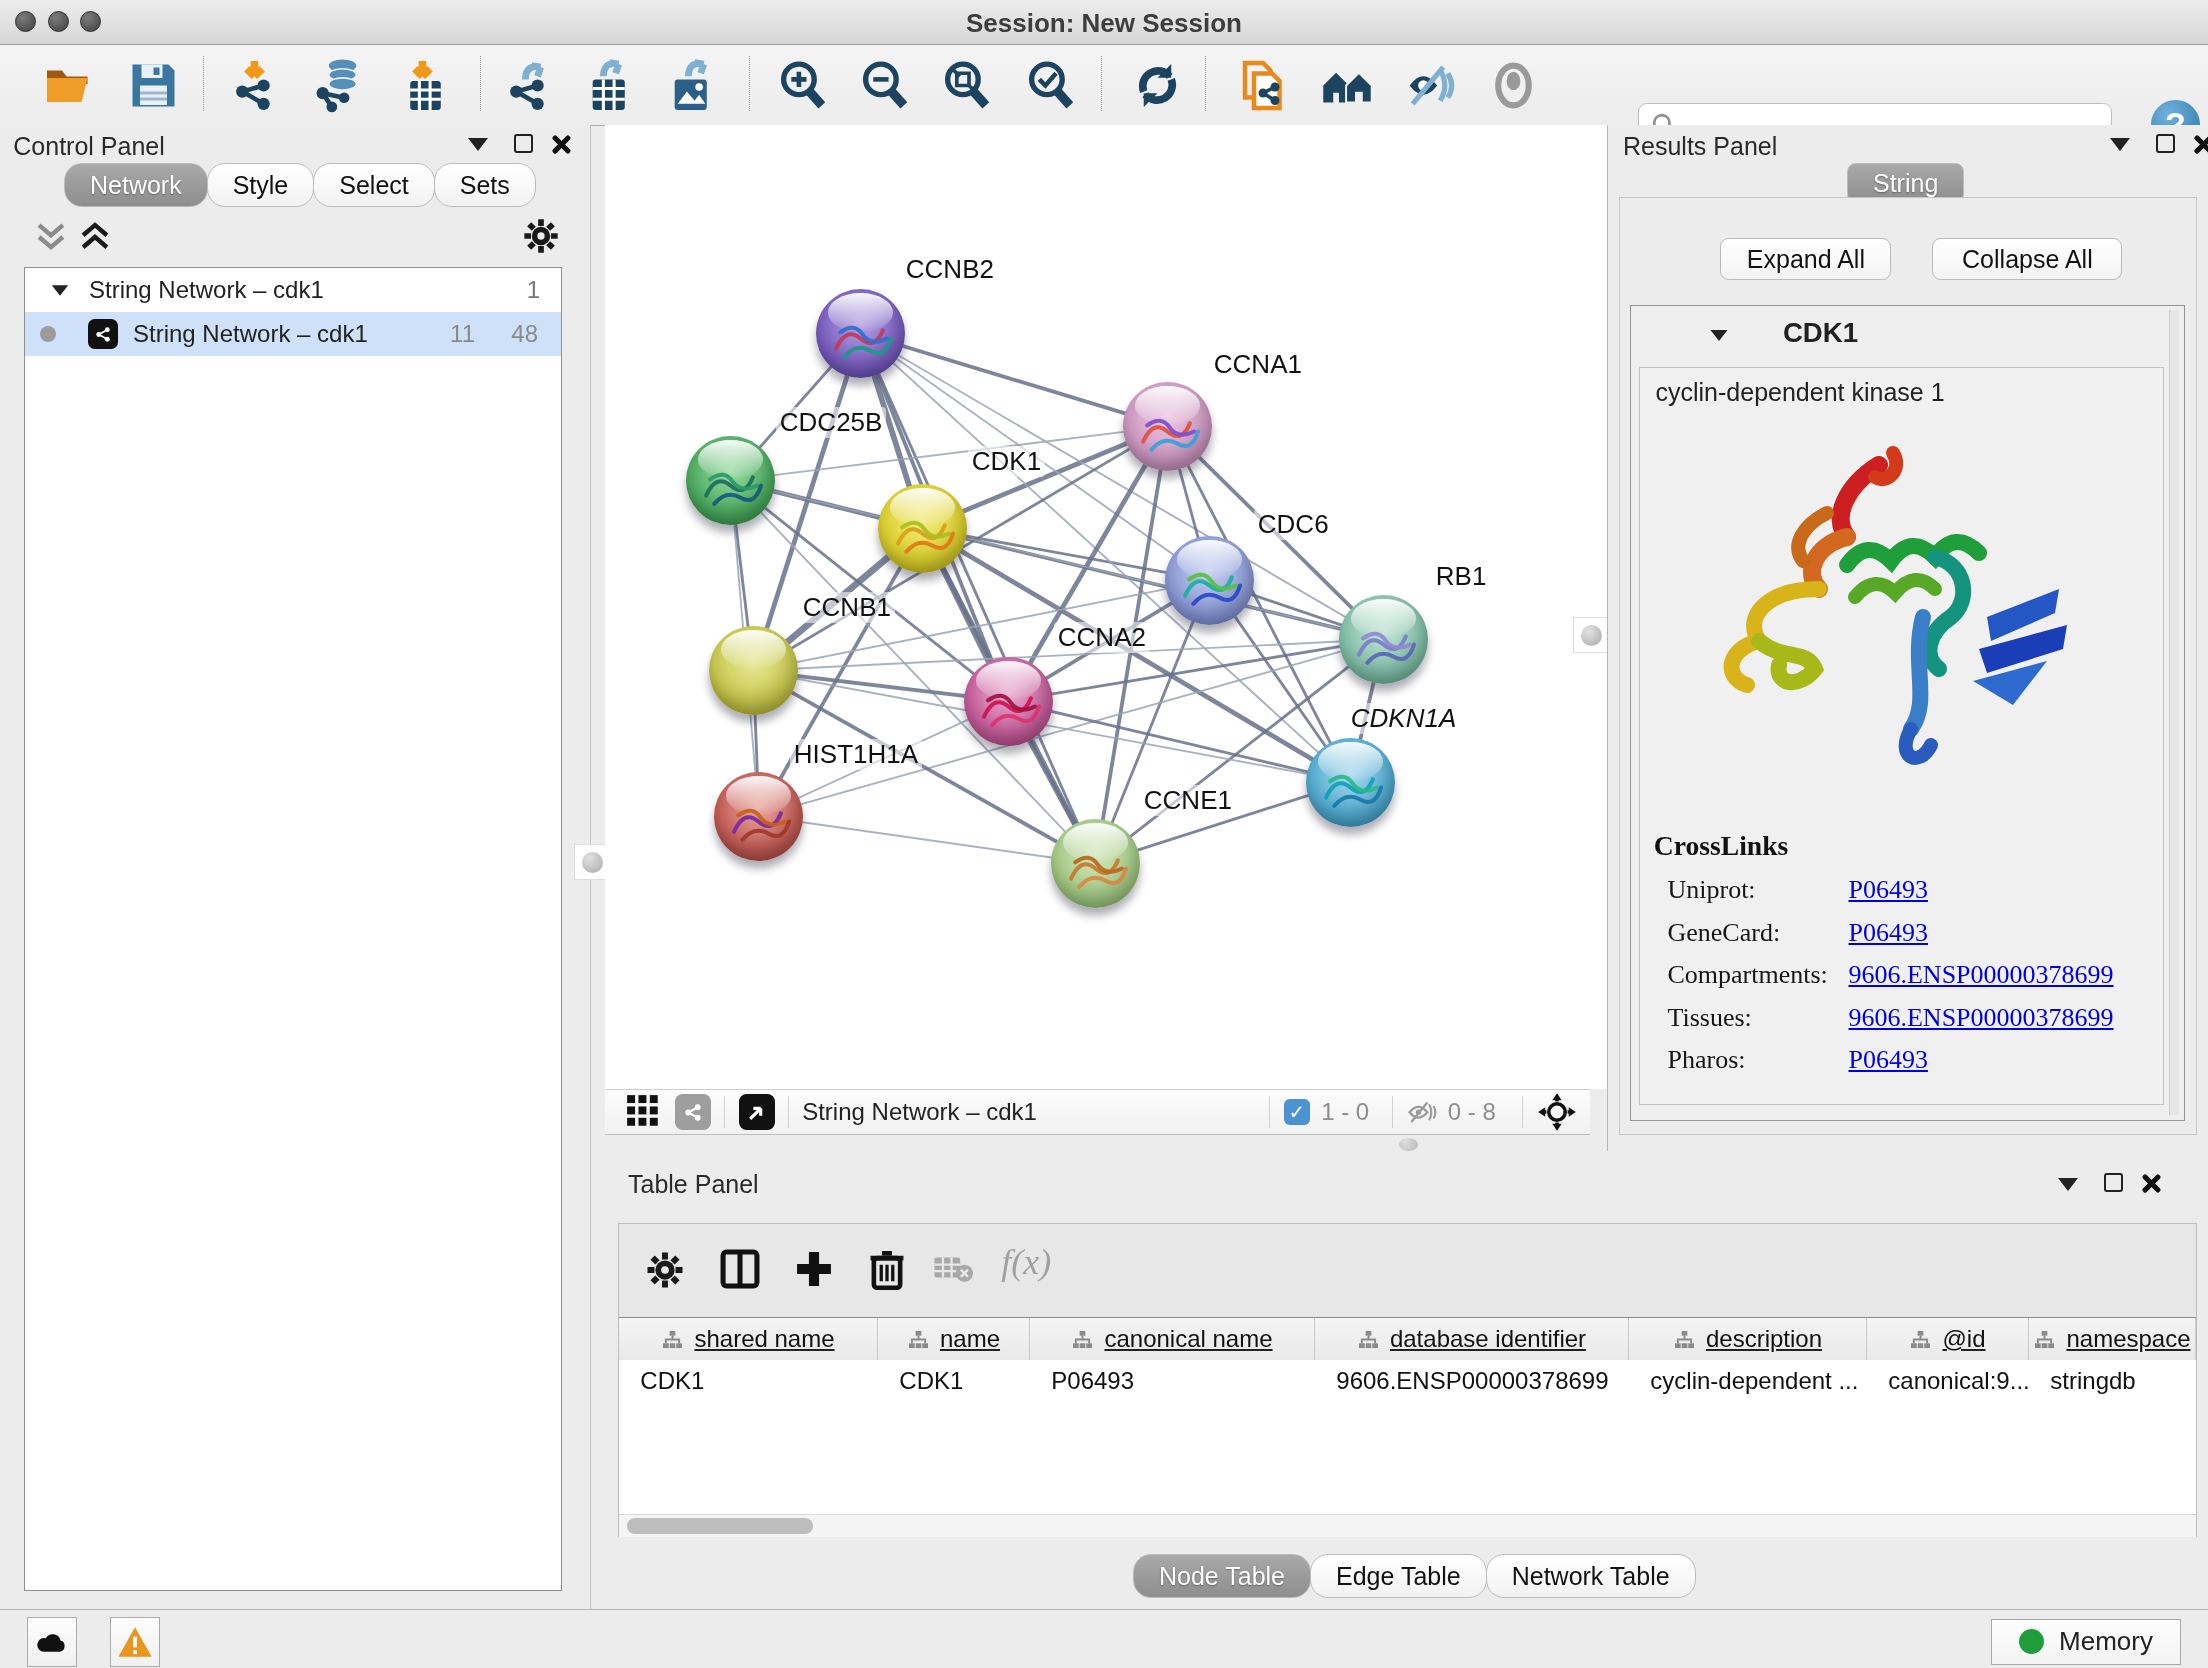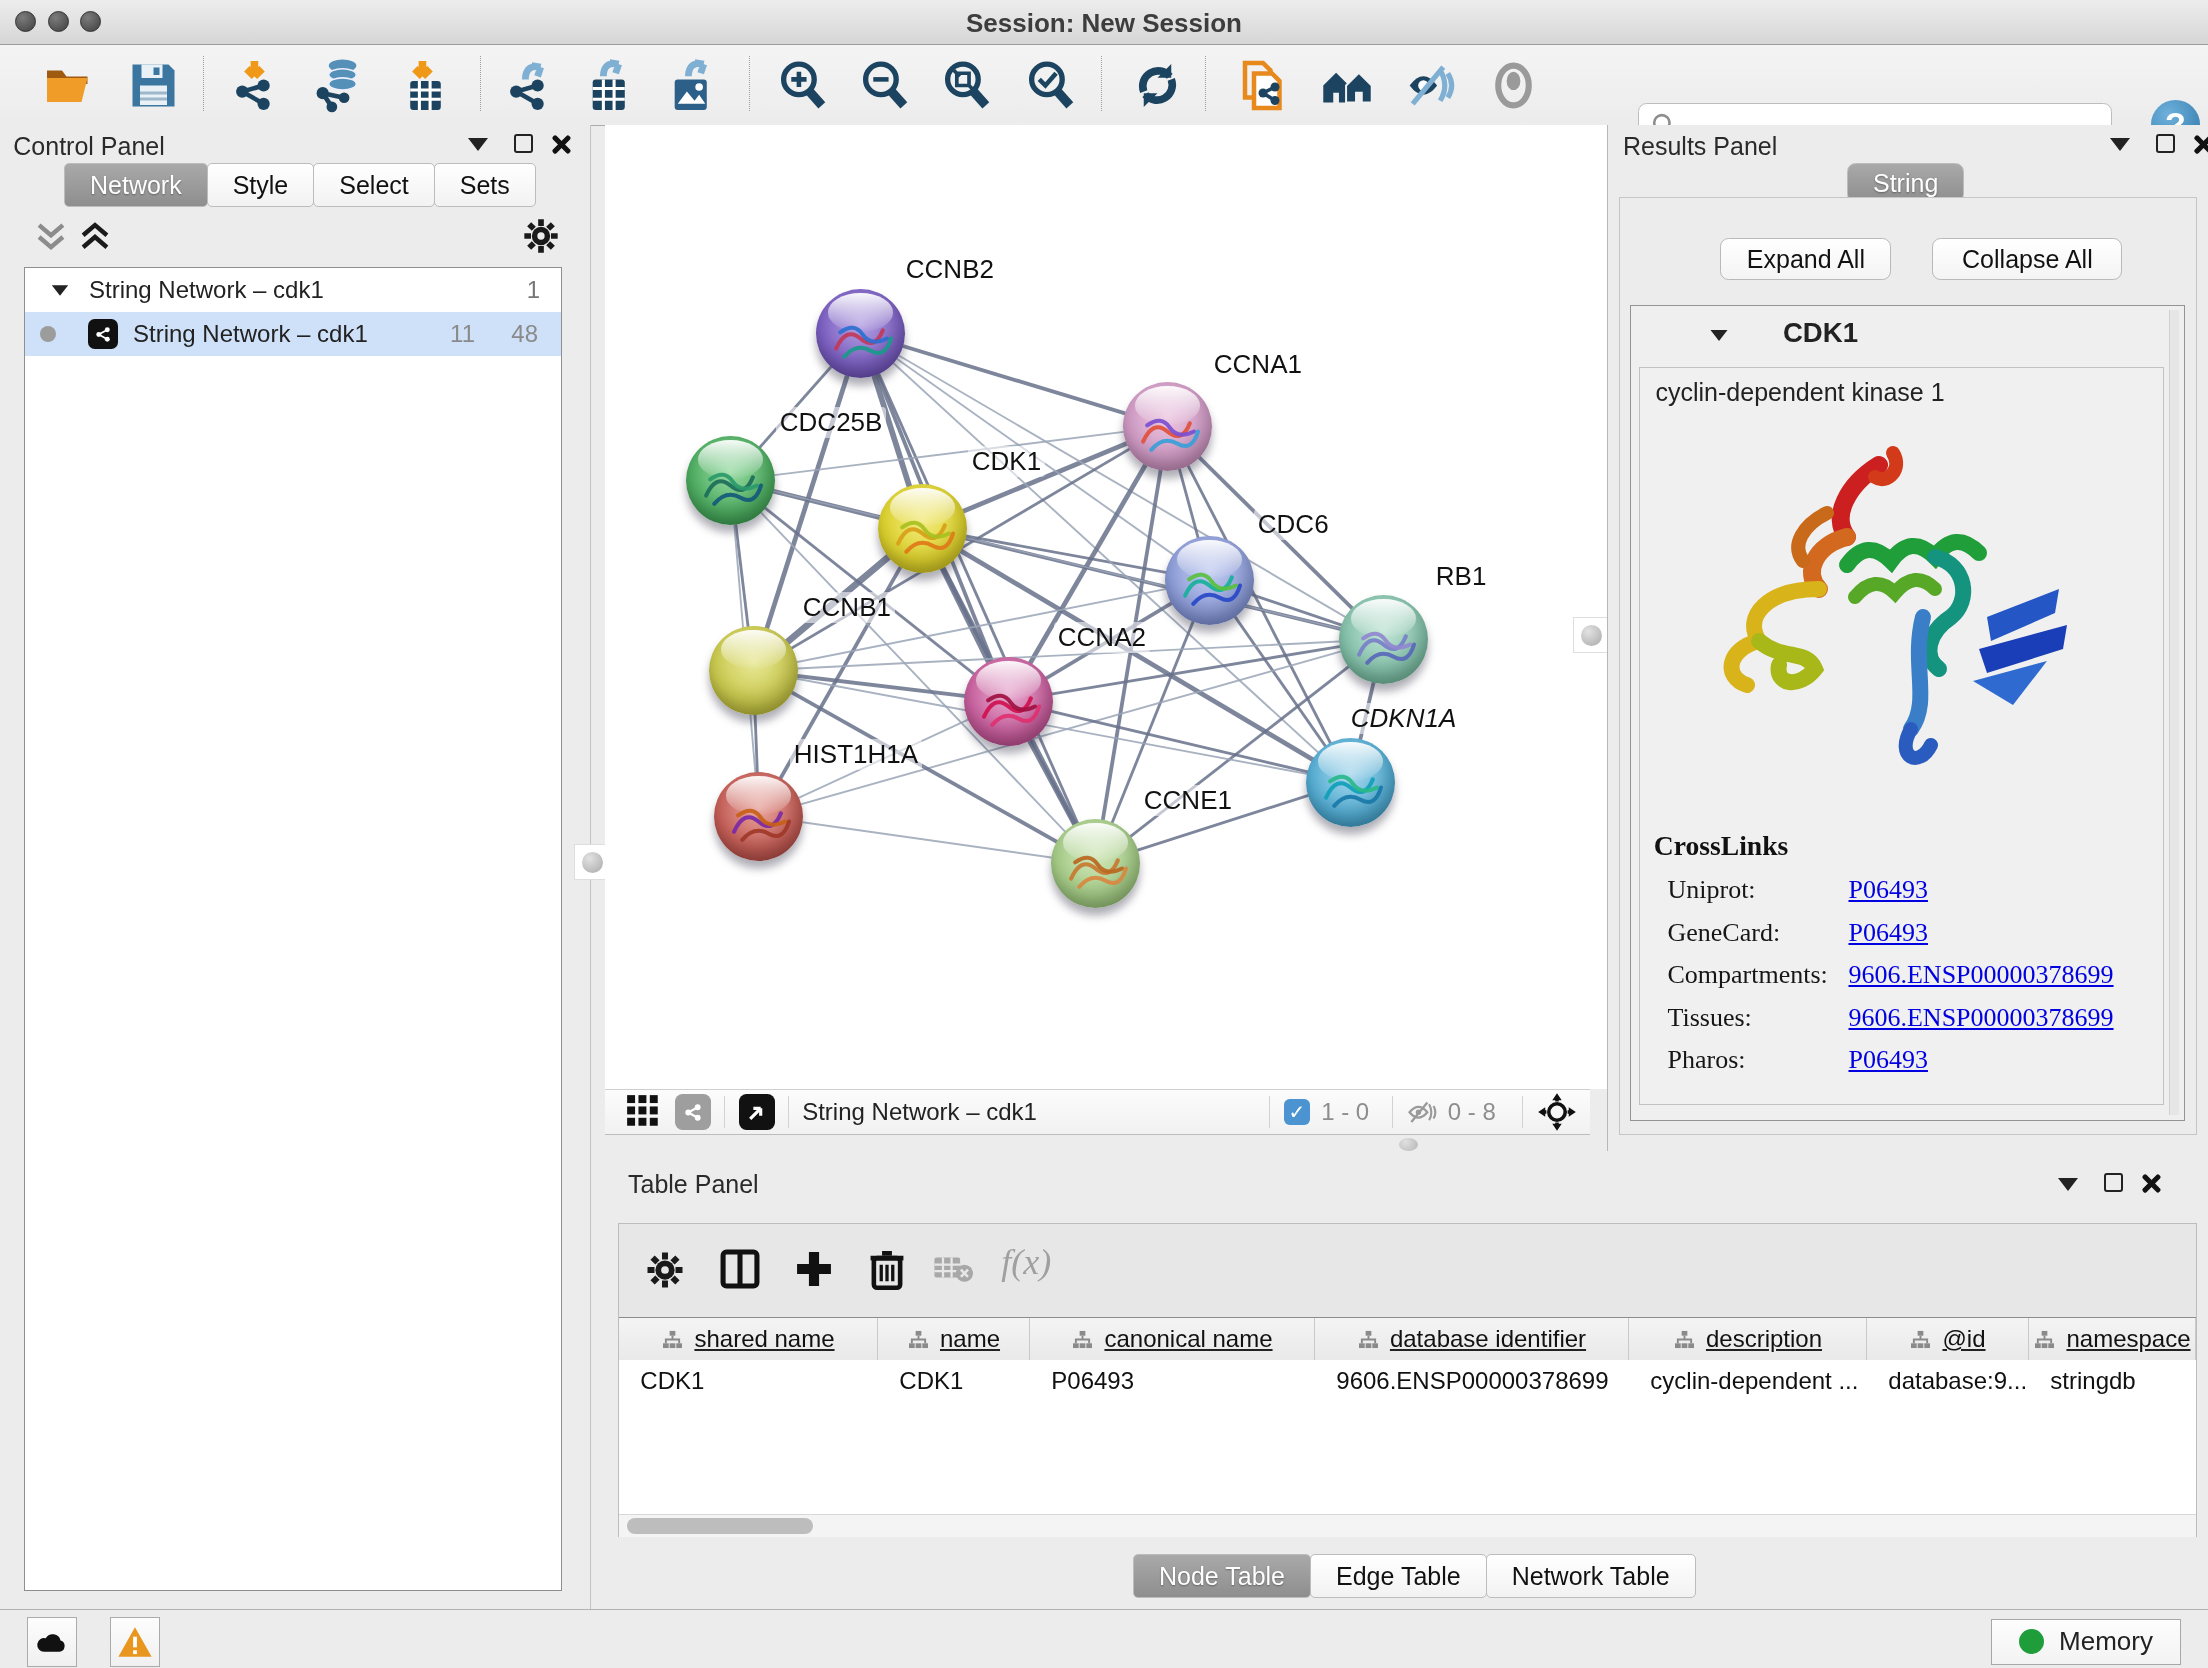--- a/index.html
+++ b/index.html
@@ -28,21 +28,21 @@
 
   
   .panel-title{font-size:25px;color:#2a2a2a;}
   .caret{width:0;height:0;border-left:10.5px solid transparent;border-right:10.5px solid transparent;border-top:13.3px solid #222;display:inline-block;}
   .float-ico{width:19px;height:19px;border:2.9px solid #222;border-radius:2.9px;display:inline-block;box-sizing:border-box;background:transparent;}
   .x-ico{position:relative;width:21px;height:21px;display:inline-block;}
   .x-ico:before,.x-ico:after{content:"";position:absolute;left:8.6px;top:-1px;width:4.8px;height:23px;background:#111;border-radius:1.9px;}
   .x-ico:before{transform:rotate(45deg);} .x-ico:after{transform:rotate(-45deg);}
 
   .tab{height:42px;padding:0 25px;display:flex;align-items:center;justify-content:center;
-    font-size:25px;background:linear-gradient(#ffffff,#f2f2f2);border:1px solid #bcbcbc;border-radius:5px;
+    font-size:25px;background:linear-gradient(#ffffff,#f2f2f2);border:1px solid #bcbcbc;border-radius:18px;
     margin-left:-1px;color:#111;}
   .tab.sel{background:linear-gradient(#a9a9a9,#8e8e8e);color:#fff;text-shadow:0 1px 1.9px rgba(0,0,0,.35);}
 
   .btn{background:linear-gradient(#ffffff,#f4f4f4);border:1px solid #b9b9b9;border-radius:8.6px;
     font-size:25px;color:#111;display:flex;align-items:center;justify-content:center;}
 
   
   .ctrl{position:absolute;left:0;top:125px;width:590px;height:1485px;background:#ececec;border-right:1px solid #c2c2c2;}
   .tree-box{position:absolute;left:24px;top:142px;width:538px;height:1324px;background:#fff;border:1.9px solid #8f8f8f;box-sizing:border-box;}
   .tree-row{position:relative;height:44px;display:flex;align-items:center;font-size:24px;}
@@ -668,21 +668,21 @@
             </svg>
             <span>namespace</span>
           </div>
         </div>
       <div class="tbl-row" id="tbl-row">
           <div class="td" style="width: 259px;">CDK1</div>
           <div class="td" style="width: 152px;">CDK1</div>
           <div class="td" style="width: 285px;">P06493</div>
           <div class="td" style="width: 314px;">9606.ENSP00000378699</div>
           <div class="td" style="width: 238px;">cyclin-dependent ...</div>
-          <div class="td" style="width: 162px;">database:9...</div>
+          <div class="td" style="width: 162px;">canonical:9...</div>
           <div class="td" style="width: 167px;">stringdb</div>
         </div>
       <div class="tbl-white"></div>
       <div class="hscroll">
           <div class="hthumb"></div>
         </div>
     </div>
 
     <div class="abs" style="left:529px;top:403px;display:flex" id="tbl-tabs">
         <div class="tab sel">Node Table</div>

